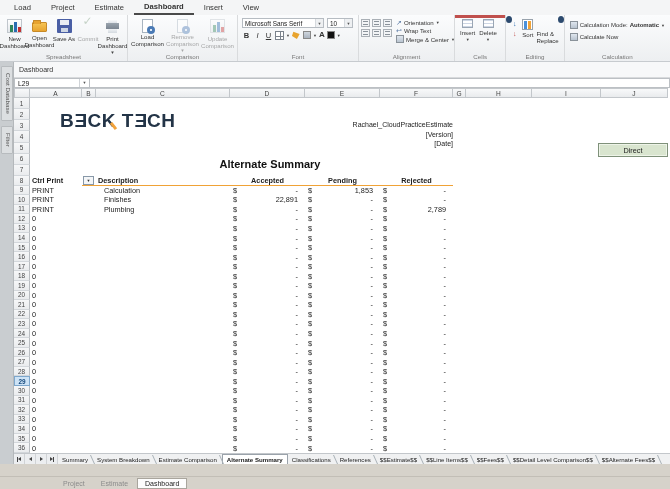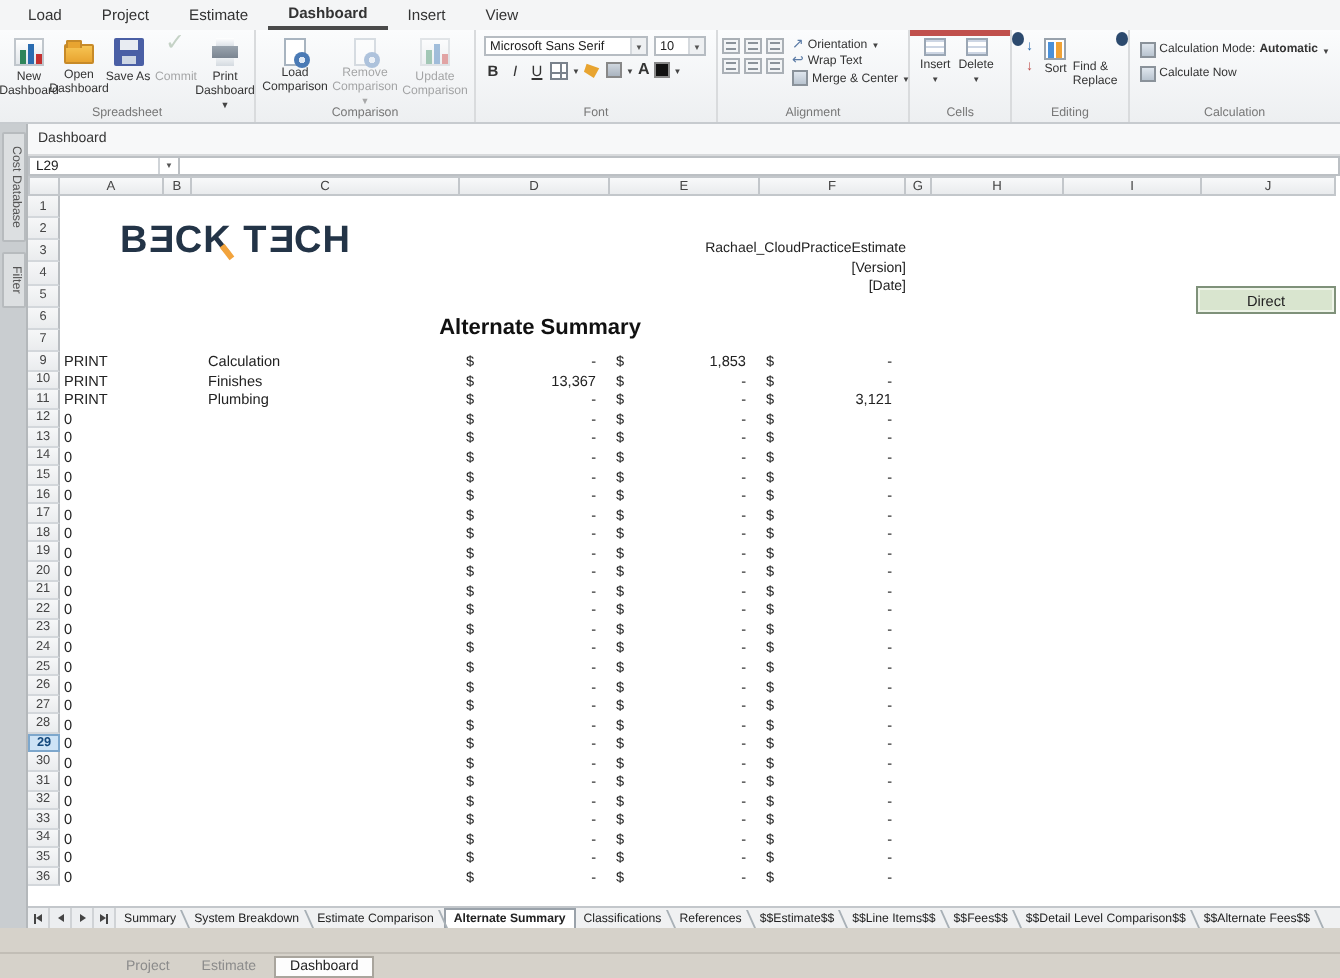--- a/index.html
+++ b/index.html
@@ -399,20 +399,32 @@
     </div>
     <div class="grow" style="height: 11.143px;">
       <div class="rh">6</div>
       <div class="cell " style="width: 640px;"></div>
     </div>
     <div class="grow" style="height: 11.143px;">
       <div class="rh">7</div>
       <div class="cell " style="width: 640px;"></div>
     </div>
     <div class="grow" style="height: 9.552px;">
+      <div class="rh">8</div>
+      <div class="cell bold" style="width: 52px; padding-left: 2px;">Ctrl Print</div>
+      <div class="cell orange-u" style="width: 14px;">
+        <div class="filterbtn">▼</div>
+      </div>
+      <div class="cell bold orange-u" style="width: 134px; padding-left: 2px;">Description</div>
+      <div class="cell bold center orange-u" style="width: 75px;">Accepted</div>
+      <div class="cell bold center orange-u" style="width: 75px;">Pending</div>
+      <div class="cell bold center orange-u" style="width: 73px;">Rejected</div>
+      <div class="cell " style="width: 215px;"></div>
+    </div>
+    <div class="grow" style="height: 9.552px;">
       <div class="rh">9</div>
       <div class="cell " style="width: 52px; padding-left: 2px;">PRINT</div>
       <div class="cell " style="width: 14px;"></div>
       <div class="cell " style="width: 134px; padding-left: 8px;">Calculation</div>
       <div class="cell money" style="width: 75px;">
         <span>$</span>
         <span>-</span>
       </div>
       <div class="cell money" style="width: 75px;">
         <span>$</span>
@@ -424,21 +436,21 @@
       </div>
       <div class="cell " style="width: 215px;"></div>
     </div>
     <div class="grow" style="height: 9.552px;">
       <div class="rh">10</div>
       <div class="cell " style="width: 52px; padding-left: 2px;">PRINT</div>
       <div class="cell " style="width: 14px;"></div>
       <div class="cell " style="width: 134px; padding-left: 8px;">Finishes</div>
       <div class="cell money" style="width: 75px;">
         <span>$</span>
-        <span>13,367</span>
+        <span>22,891</span>
       </div>
       <div class="cell money" style="width: 75px;">
         <span>$</span>
         <span>-</span>
       </div>
       <div class="cell money" style="width: 73px;">
         <span>$</span>
         <span>-</span>
       </div>
       <div class="cell " style="width: 215px;"></div>
@@ -451,21 +463,21 @@
       <div class="cell money" style="width: 75px;">
         <span>$</span>
         <span>-</span>
       </div>
       <div class="cell money" style="width: 75px;">
         <span>$</span>
         <span>-</span>
       </div>
       <div class="cell money" style="width: 73px;">
         <span>$</span>
-        <span>3,121</span>
+        <span>2,789</span>
       </div>
       <div class="cell " style="width: 215px;"></div>
     </div>
     <div class="grow" style="height: 9.552px;">
       <div class="rh">12</div>
       <div class="cell " style="width: 52px; padding-left: 2px;">0</div>
       <div class="cell " style="width: 14px;"></div>
       <div class="cell " style="width: 134px; padding-left: 8px;"></div>
       <div class="cell money" style="width: 75px;">
         <span>$</span>

